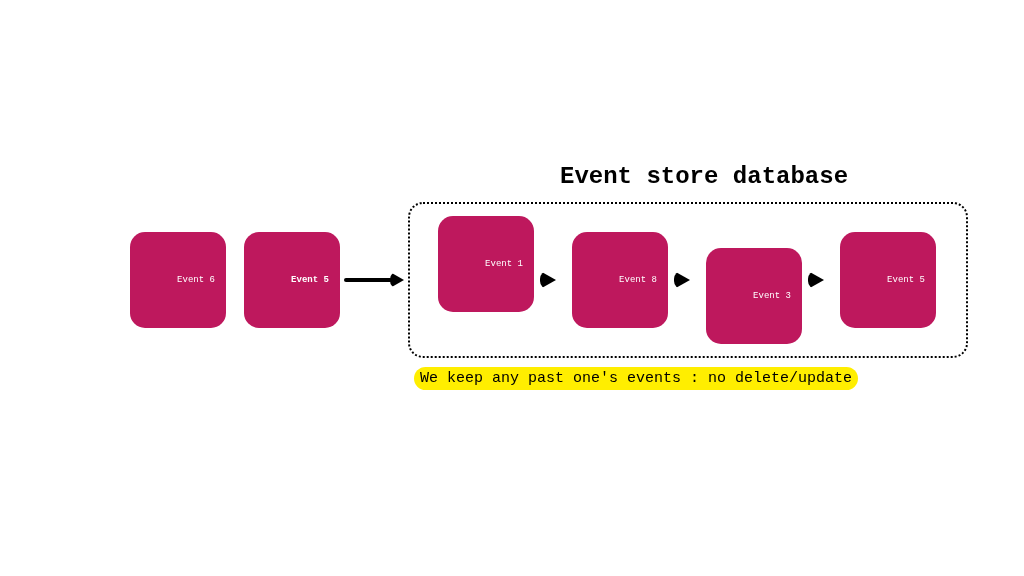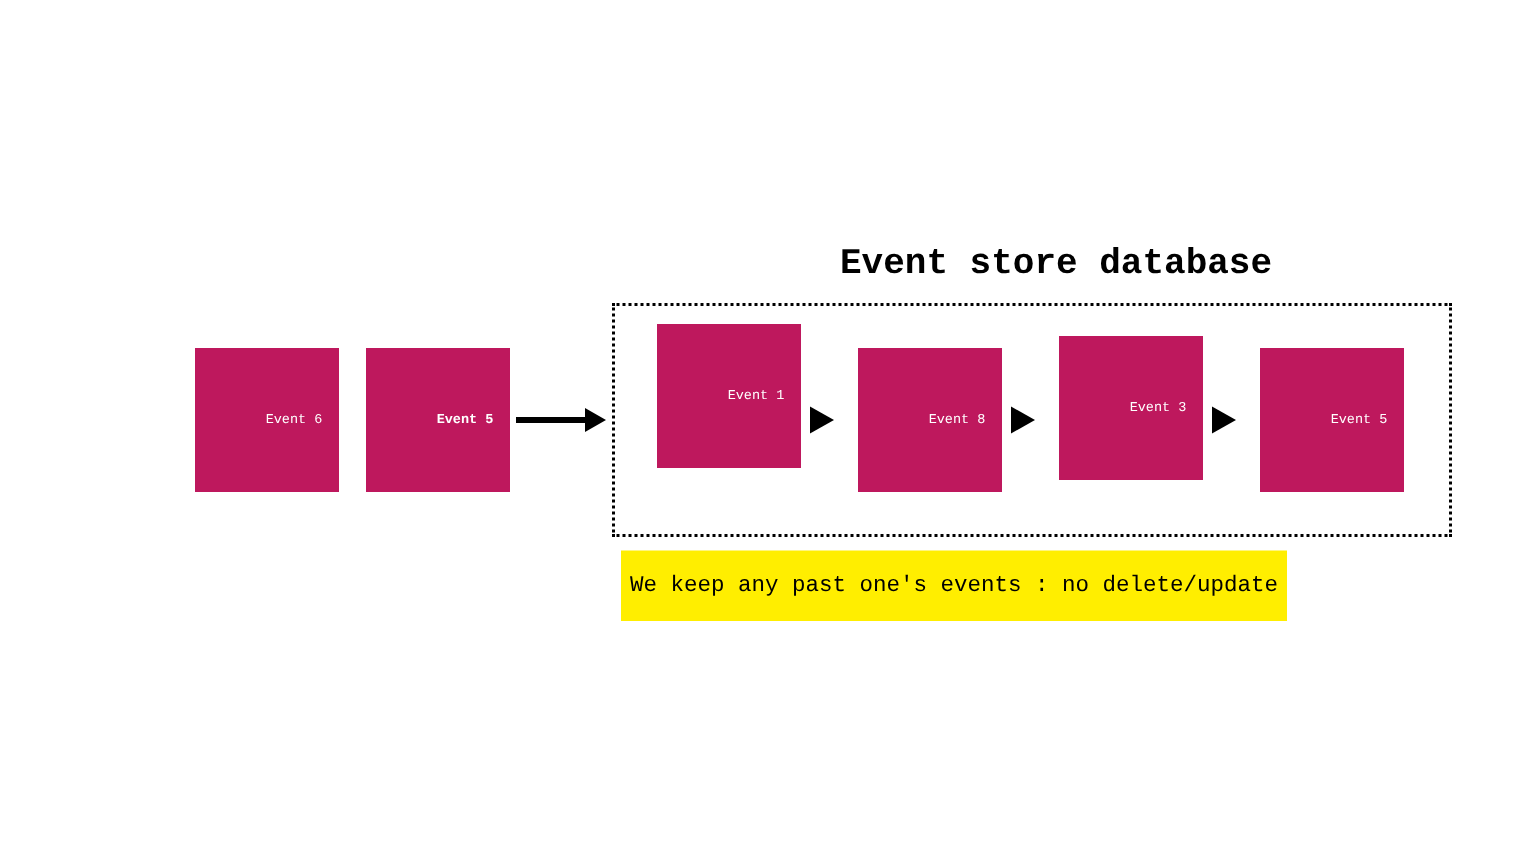--- a/index.html
+++ b/index.html
@@ -1,18 +1,19 @@
 <!DOCTYPE html>
 <html><head>
   <meta charset="utf-8">
   <style>
     * {
       margin: 0;
       padding: 0;
       box-sizing: border-box;
+      border-radius: 15px;
     }
     body {
       width: 1024px;
       height: 576px;
       background: white;
       font-family: "Courier New", monospace;
       position: relative;
     }
     .canvas {
       position: absolute;
@@ -42,21 +43,21 @@
     .dashed-container {
       position: absolute;
       border: 2px dotted black;
     }
     .annotation {
       position: absolute;
       background: #ffee00;
       font-family: "Courier New", monospace;
       font-size: 15px;
       color: black;
-      padding: 15px 6px;
+      padding: 3px 6px;
       white-space: nowrap;
     }
     .arrow-line {
       position: absolute;
       background: black;
       height: 4px;
     }
     .arrow-head {
       position: absolute;
       width: 0;
@@ -101,21 +102,21 @@
   </div>
 
   <div class="small-arrow-head" style="left:540px; top:271px;"></div>
 
   <div class="event-box" style="left:572px; top:232px;">
     <span>Event 8</span>
   </div>
 
   <div class="small-arrow-head" style="left:674px; top:271px;"></div>
 
-  <div class="event-box" style="left:706px; top:224px;">
+  <div class="event-box" style="left:706px; top:248px;">
     <span>Event 3</span>
   </div>
 
   <div class="small-arrow-head" style="left:808px; top:271px;"></div>
 
   <div class="event-box" style="left:840px; top:232px;">
     <span>Event 5</span>
   </div>
 
   <div class="annotation" style="left:414px; top:367px;">We keep any past one's events : no delete/update</div>

